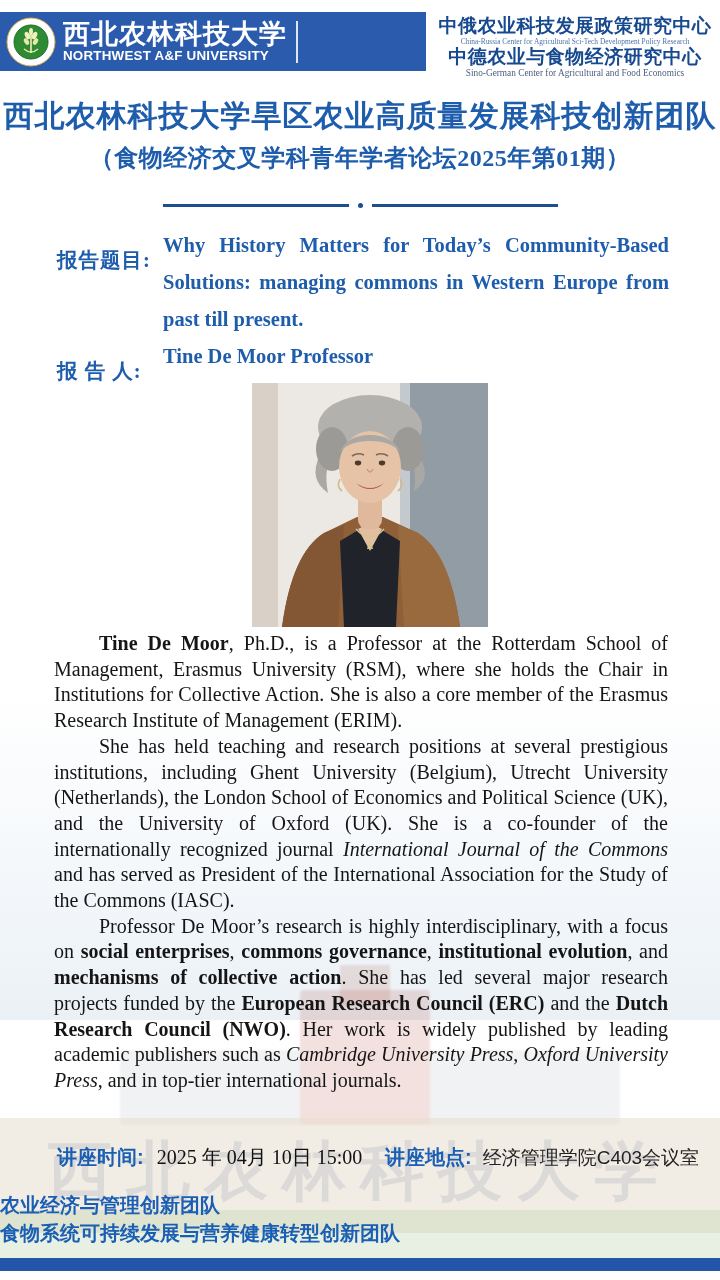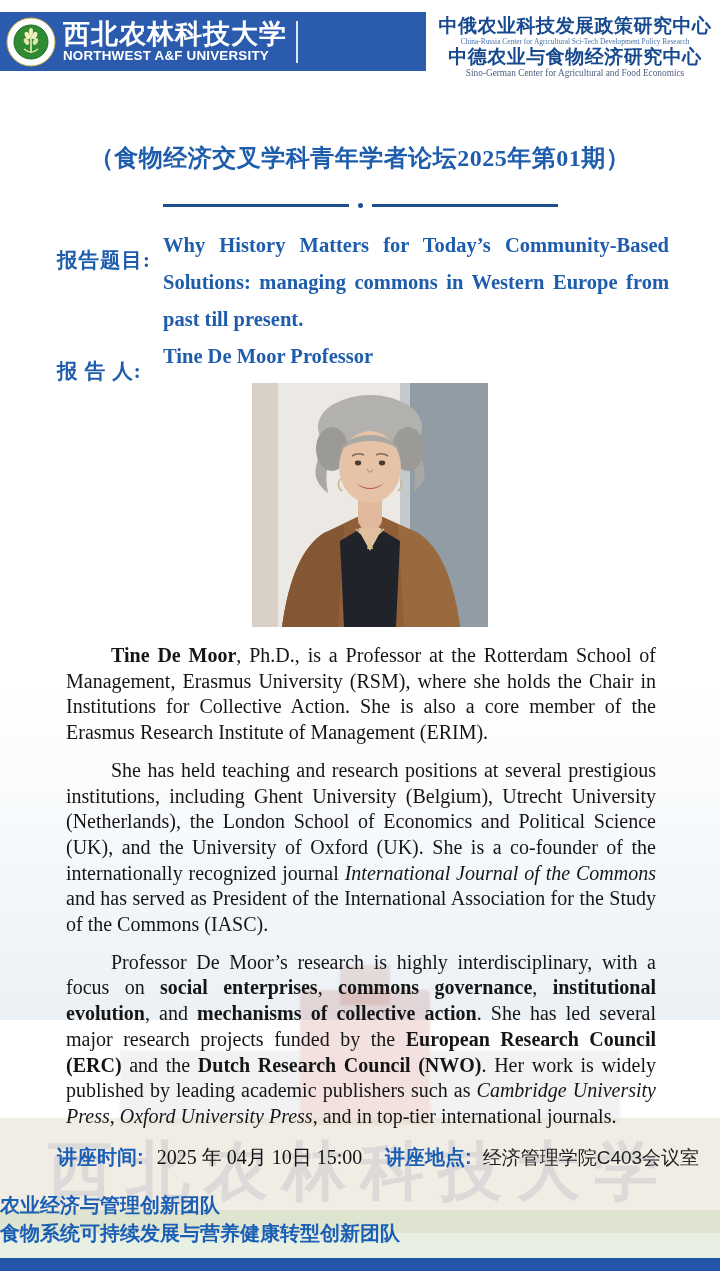--- a/index.html
+++ b/index.html
@@ -54,21 +54,21 @@
   .topic-row::after{content:"";display:inline-block;width:0;}
   .row-lbl{position:absolute;left:0;top:15px;font-weight:bold;color:#1e5cac;font-size:20.5px;letter-spacing:1px;}
   .speaker-row{position:relative;padding-left:106px;line-height:37px;font-size:20.5px;font-weight:bold;color:#1e5cac;}
 
   
   .photo{position:absolute;left:252px;top:383px;width:236px;height:244px;}
 
   
   .bio{position:absolute;left:54px;top:631px;width:614px;font-size:20px;line-height:25.7px;
        text-align:justify;color:#151515;}
-  .bio p{margin:12px;text-indent:45px;}
+  .bio p{margin:0;text-indent:45px;}
 
   
   .inforow{position:absolute;left:57px;top:1144px;width:612px;height:30px;font-size:20px;}
   .ig{position:absolute;top:0;white-space:nowrap;}
   .ig1{left:0;}
   .ig2{left:328px;}
   .info-lbl{font-family:"Liberation Sans","DejaVu Sans",sans-serif;font-weight:bold;color:#1a5fb4;font-size:20px;}
   .info-time{color:#111;font-size:20px;margin-left:8px;}
   .info-place{color:#222;font-size:19px;margin-left:6px;font-family:"Liberation Sans","DejaVu Sans",sans-serif;}
 
@@ -120,20 +120,21 @@
     <div>
       <div class="center-cn">中俄农业科技发展政策研究中心</div>
       <div class="center-en1">China-Russia Center for Agricultural Sci-Tech Development Policy Research</div>
     </div>
     <div>
       <div class="center-cn">中德农业与食物经济研究中心</div>
       <div class="center-en2">Sino-German Center for Agricultural and Food Economics</div>
     </div>
   </div>
 
+  <h1 class="title-main">西北农林科技大学旱区农业高质量发展科技创新团队</h1>
   <h2 class="title-sub">（食物经济交叉学科青年学者论坛2025年第01期）</h2>
 
   <div class="divider">
     <span class="dline"></span>
     <span class="ddot"></span>
     <span class="dline"></span>
   </div>
 
   <div class="report">
     <div class="topic-row">

